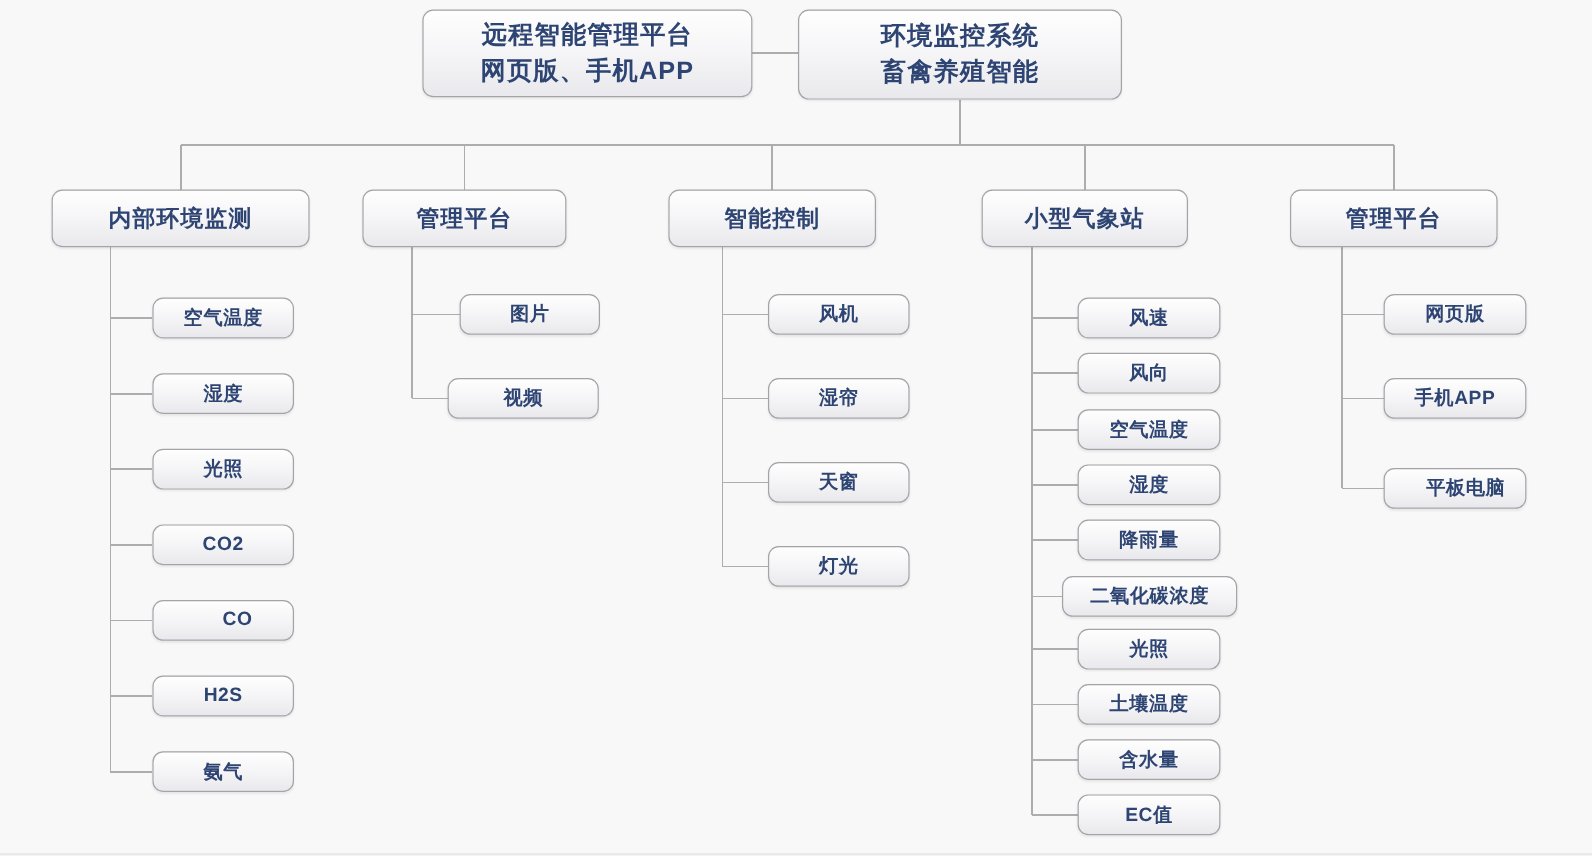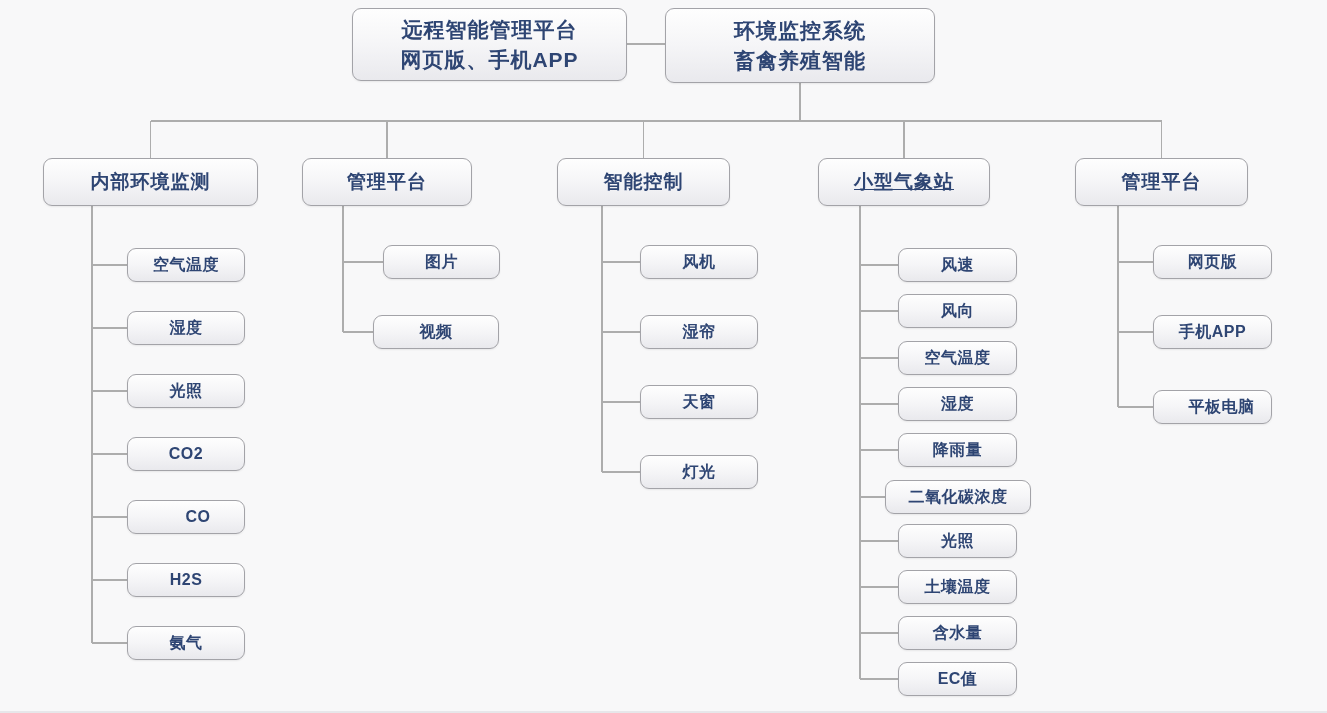--- a/index.html
+++ b/index.html
@@ -102,21 +102,21 @@
       <div class="node leaf" style="left: 127px; top: 563px; width: 118px; height: 34px;">H2S</div>
       <div class="node leaf" style="left: 127px; top: 626px; width: 118px; height: 34px;">氨气</div>
       <div class="node l1" style="left: 302px; top: 158px; width: 170px; height: 48px;">管理平台</div>
       <div class="node leaf" style="left: 383px; top: 245px; width: 117px; height: 34px;">图片</div>
       <div class="node leaf" style="left: 373px; top: 315px; width: 126px; height: 34px;">视频</div>
       <div class="node l1" style="left: 557px; top: 158px; width: 173px; height: 48px;">智能控制</div>
       <div class="node leaf" style="left: 640px; top: 245px; width: 118px; height: 34px;">风机</div>
       <div class="node leaf" style="left: 640px; top: 315px; width: 118px; height: 34px;">湿帘</div>
       <div class="node leaf" style="left: 640px; top: 385px; width: 118px; height: 34px;">天窗</div>
       <div class="node leaf" style="left: 640px; top: 455px; width: 118px; height: 34px;">灯光</div>
-      <div class="node l1" style="left: 818px; top: 158px; width: 172px; height: 48px; text-decoration: underline;">小型气象站</div>
+      <div class="node l1" style="left: 818px; top: 158px; width: 172px; height: 48px;">小型气象站</div>
       <div class="node leaf" style="left: 898px; top: 248px; width: 119px; height: 34px;">风速</div>
       <div class="node leaf" style="left: 898px; top: 294px; width: 119px; height: 34px;">风向</div>
       <div class="node leaf" style="left: 898px; top: 341px; width: 119px; height: 34px;">空气温度</div>
       <div class="node leaf" style="left: 898px; top: 387px; width: 119px; height: 34px;">湿度</div>
       <div class="node leaf" style="left: 898px; top: 433px; width: 119px; height: 34px;">降雨量</div>
       <div class="node leaf" style="left: 885px; top: 480px; width: 146px; height: 34px;">二氧化碳浓度</div>
       <div class="node leaf" style="left: 898px; top: 524px; width: 119px; height: 34px;">光照</div>
       <div class="node leaf" style="left: 898px; top: 570px; width: 119px; height: 34px;">土壤温度</div>
       <div class="node leaf" style="left: 898px; top: 616px; width: 119px; height: 34px;">含水量</div>
       <div class="node leaf" style="left: 898px; top: 662px; width: 119px; height: 34px;">EC值</div>

